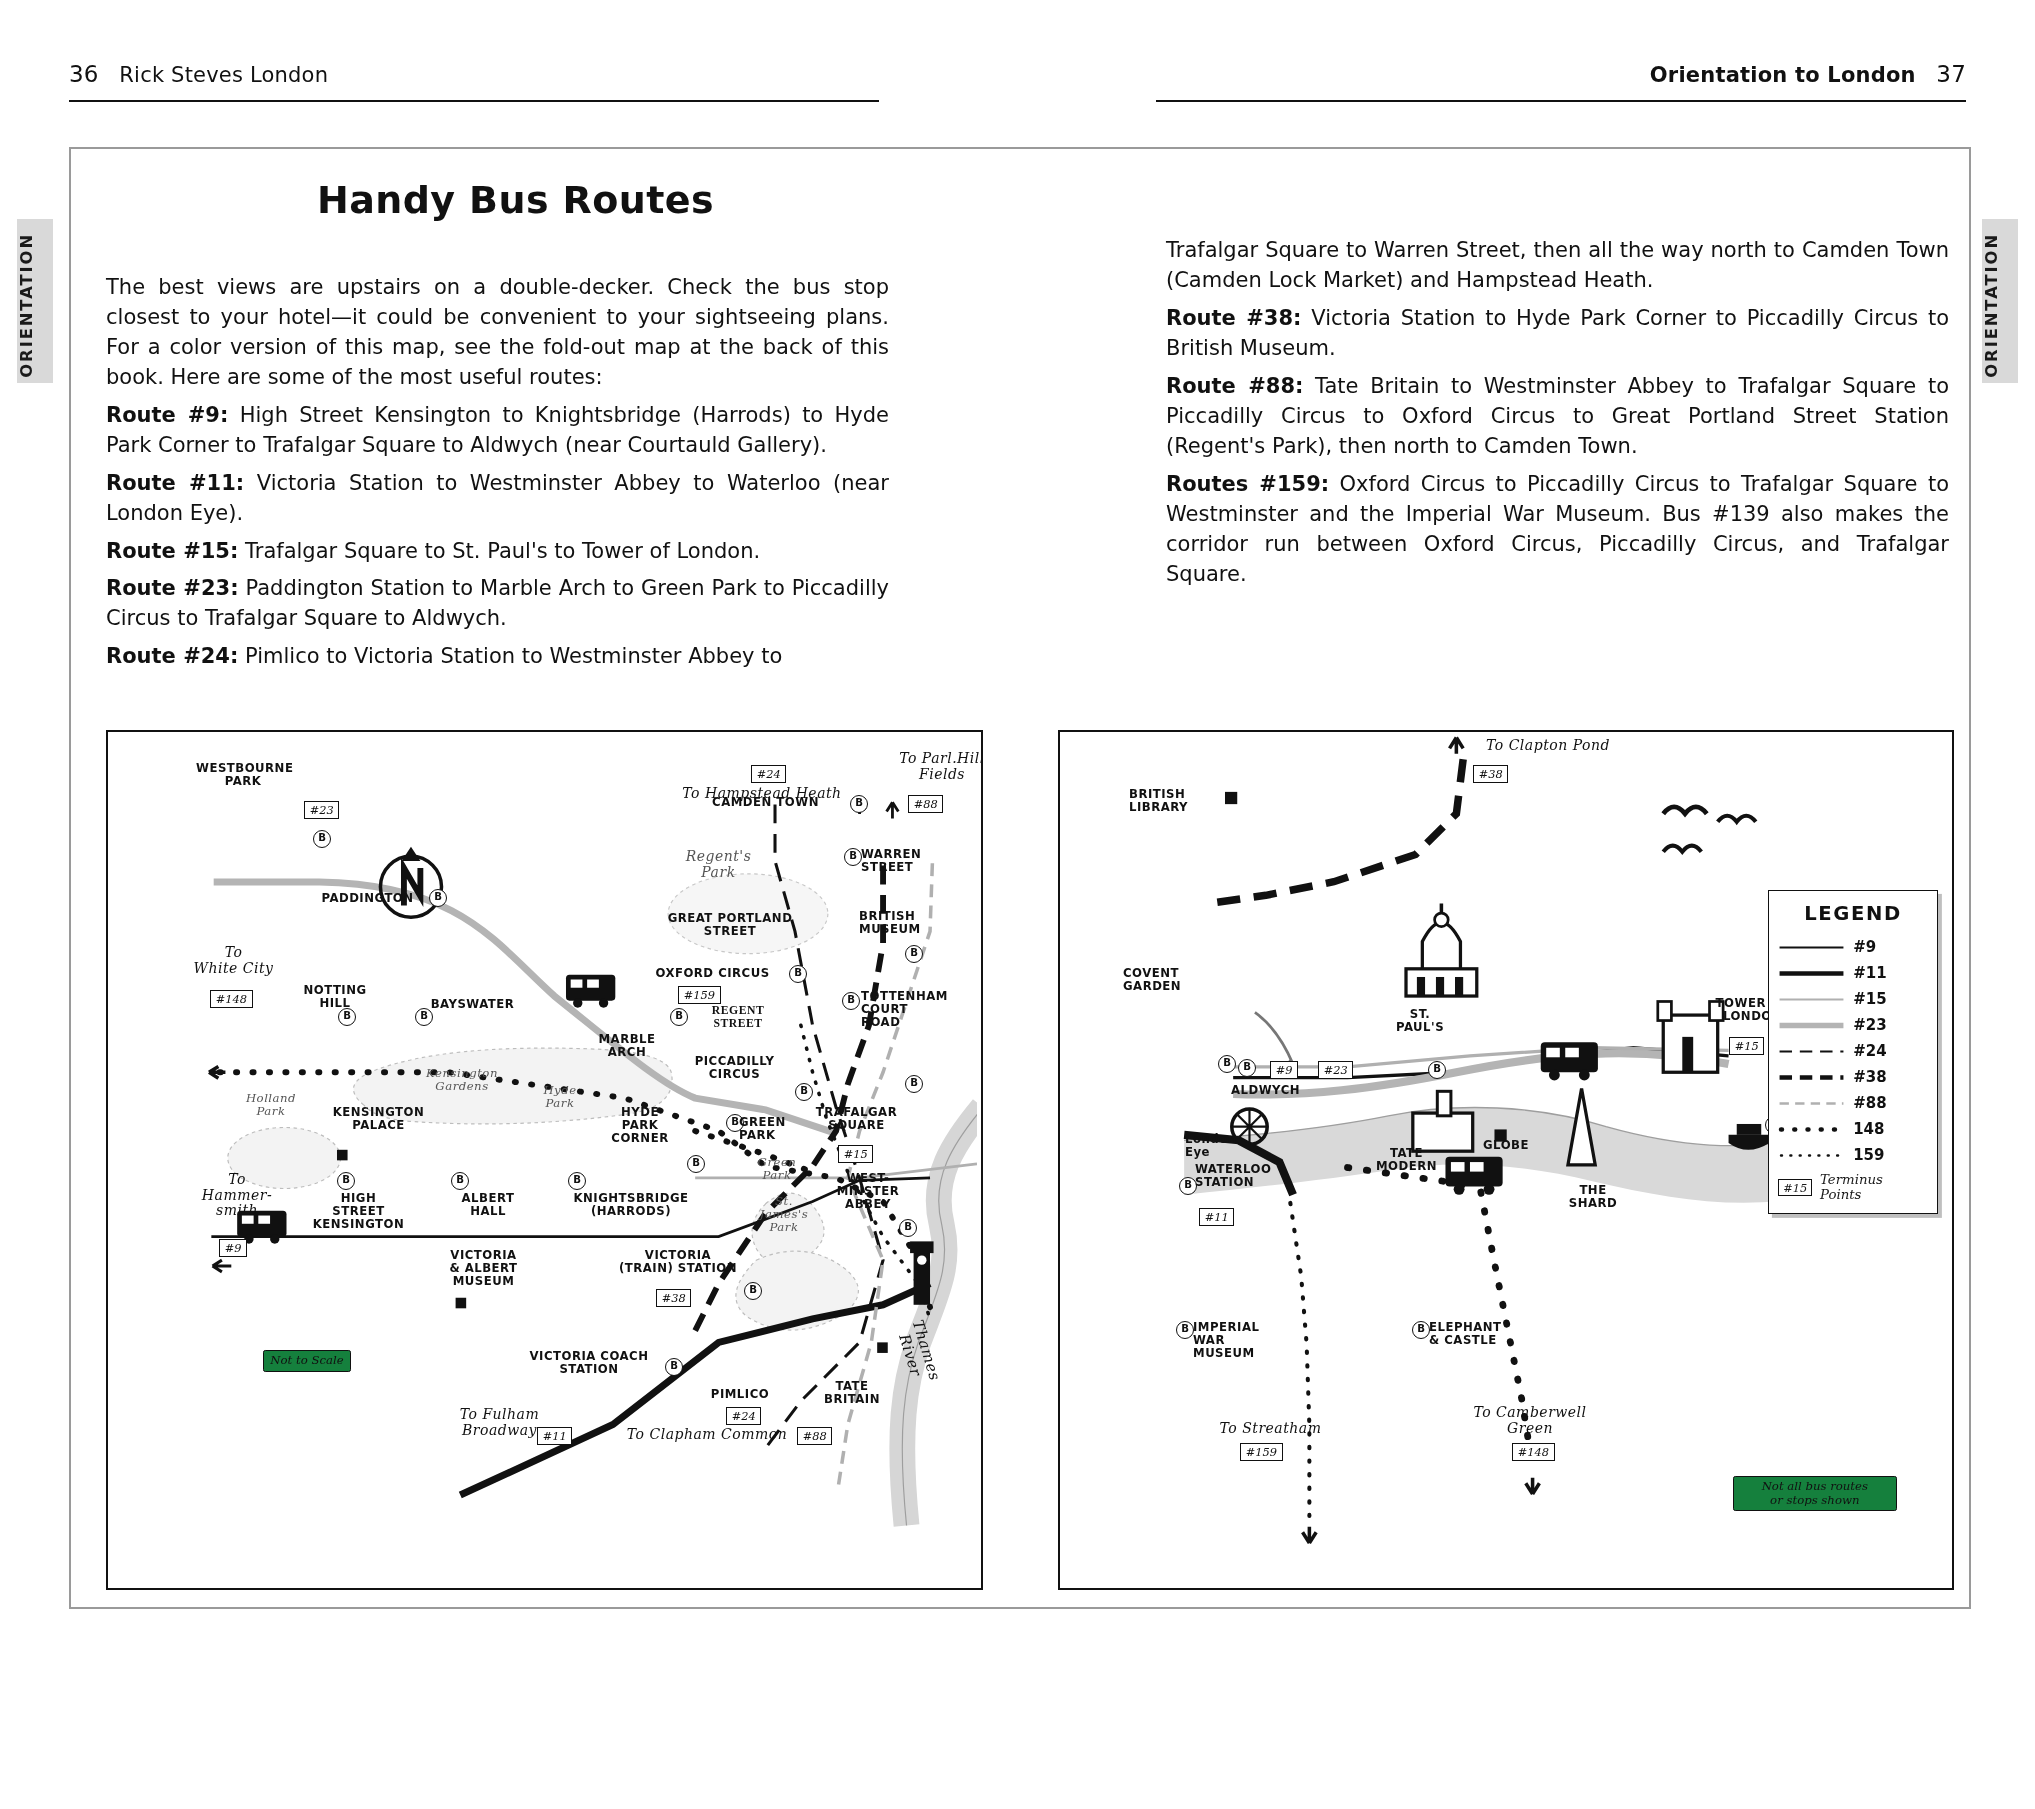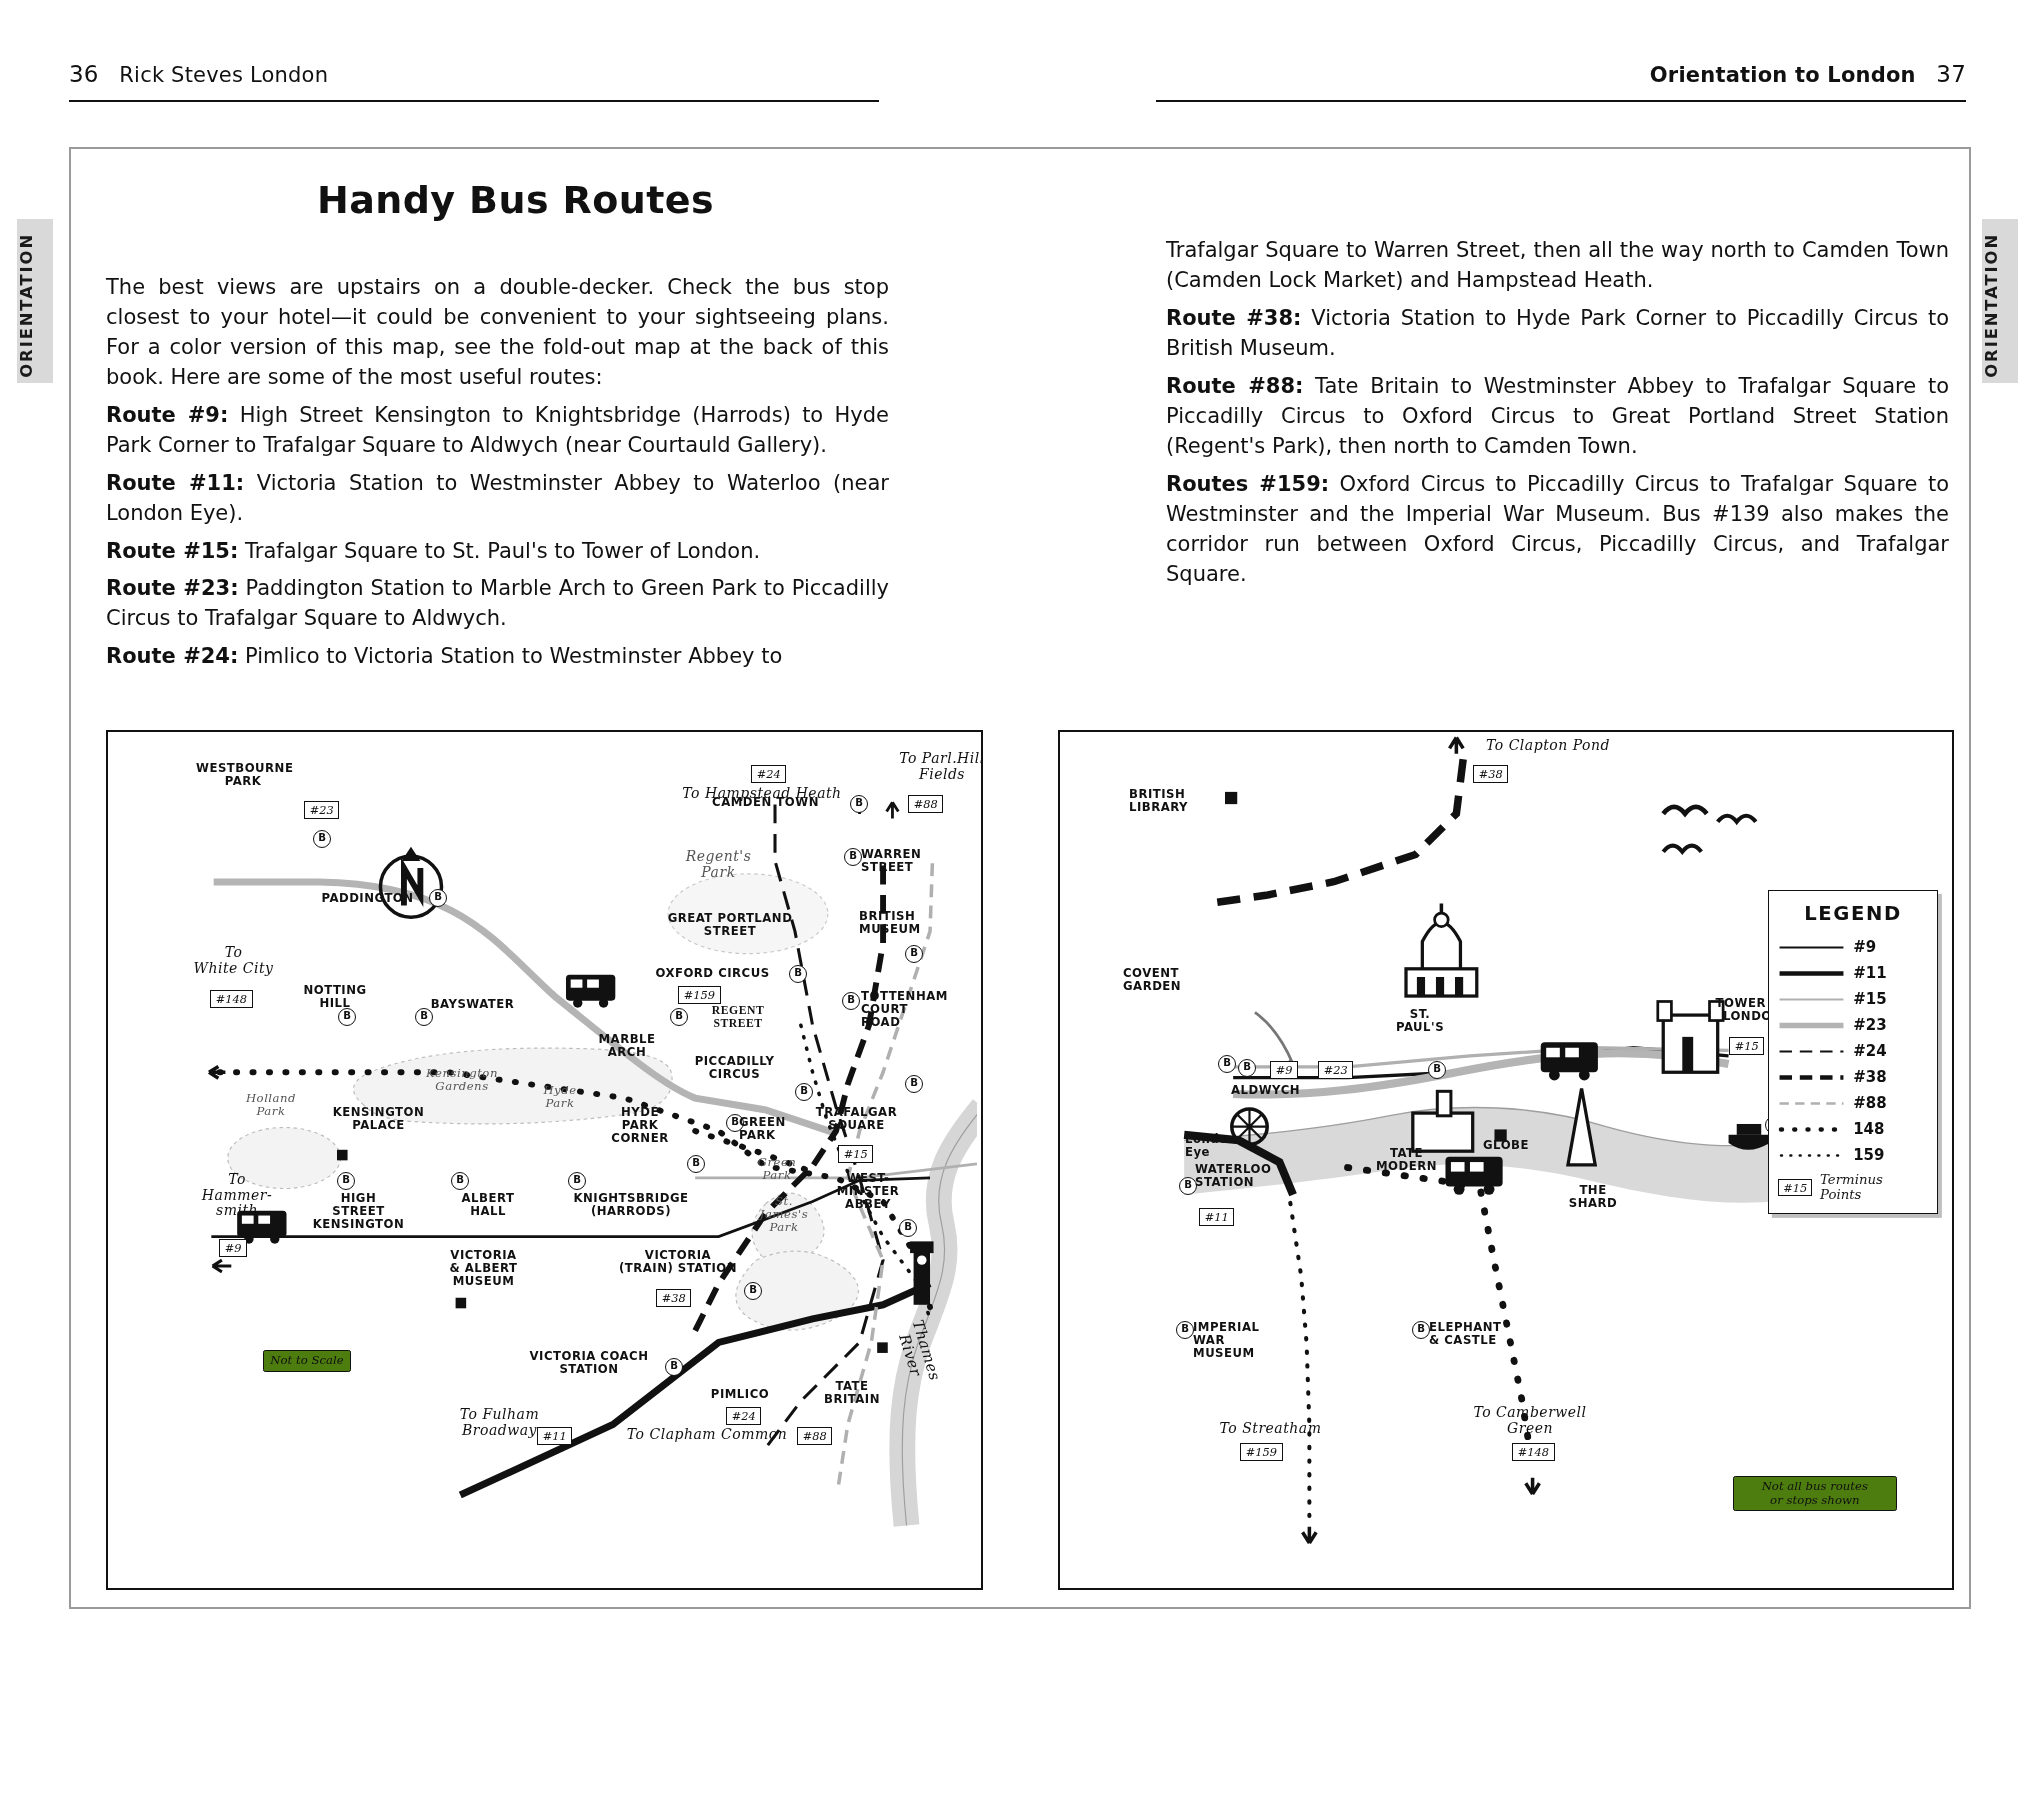--- a/index.html
+++ b/index.html
@@ -52,21 +52,21 @@
   .legend{position:absolute;right:14px;top:158px;width:168px;border:1.6px solid #111;background:#fff;
       box-shadow:3.9px 3.9px 0 rgba(0,0,0,.25);padding:7.8px 0 11px 0;}
   .legend h4{margin:3.1px 0 9.4px 0;text-align:center;font-size:19.6px;letter-spacing:1.6px;font-weight:bold;color:#111;}
   .legend-row{display:flex;align-items:center;height:26px;padding-left:9.4px;}
   .legend-key{width:67px;height:11px;position:relative;}
   .legend-txt{font-size:15px;font-weight:bold;font-family:"DejaVu Sans",sans-serif;color:#111;padding-left:7.8px;}
   .legend-term{display:flex;align-items:center;padding-left:9.4px;margin-top:4.7px;}
   .legend-term .tbox{border:1.3px solid #111;font-family:"DejaVu Serif",serif;font-style:italic;font-size:11.4px;padding:0.8px 3.9px;}
   .legend-term .ttxt{font-family:"DejaVu Serif",serif;font-style:italic;font-size:13.3px;padding-left:7.8px;line-height:1.1;}
 
-  .note-box{position:absolute;border:1.3px solid #111;background:#4d7c0f;border-radius:2.3px;
+  .note-box{position:absolute;border:1.3px solid #111;background:#15803d;border-radius:2.3px;
      font-family:"DejaVu Serif",serif;font-style:italic;font-size:11.7px;text-align:center;
      padding:3.1px 6.3px;line-height:1.15;color:#111;}
 </style>
 </head>
 <body>
 
 <div class="page-head head-left">
   <span class="num">36</span>
   &nbsp;&nbsp;<span>Rick Steves London</span>
 </div>

